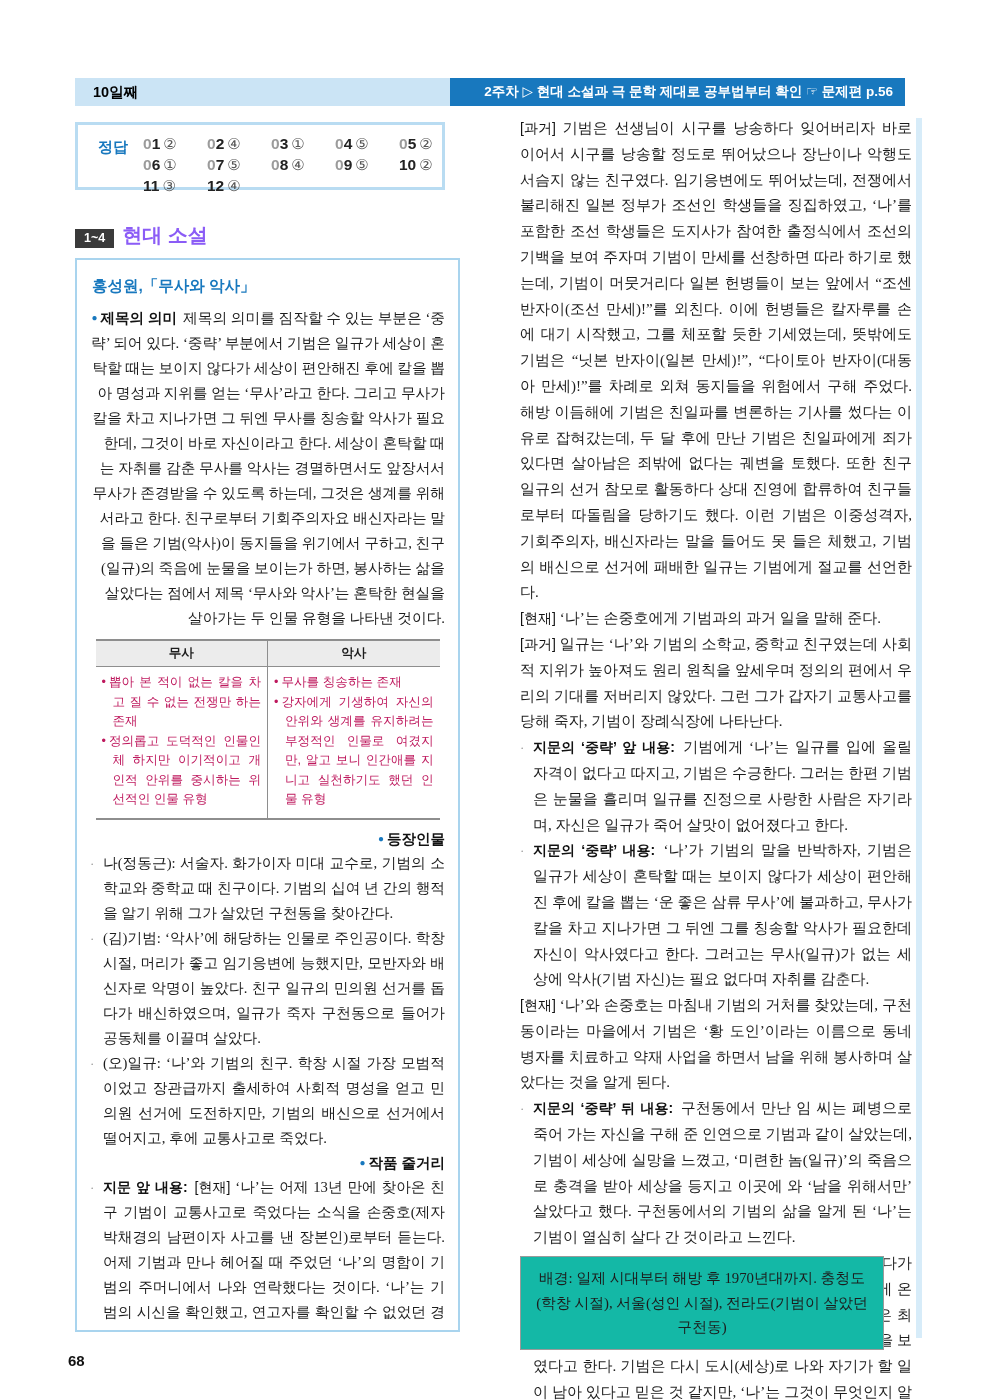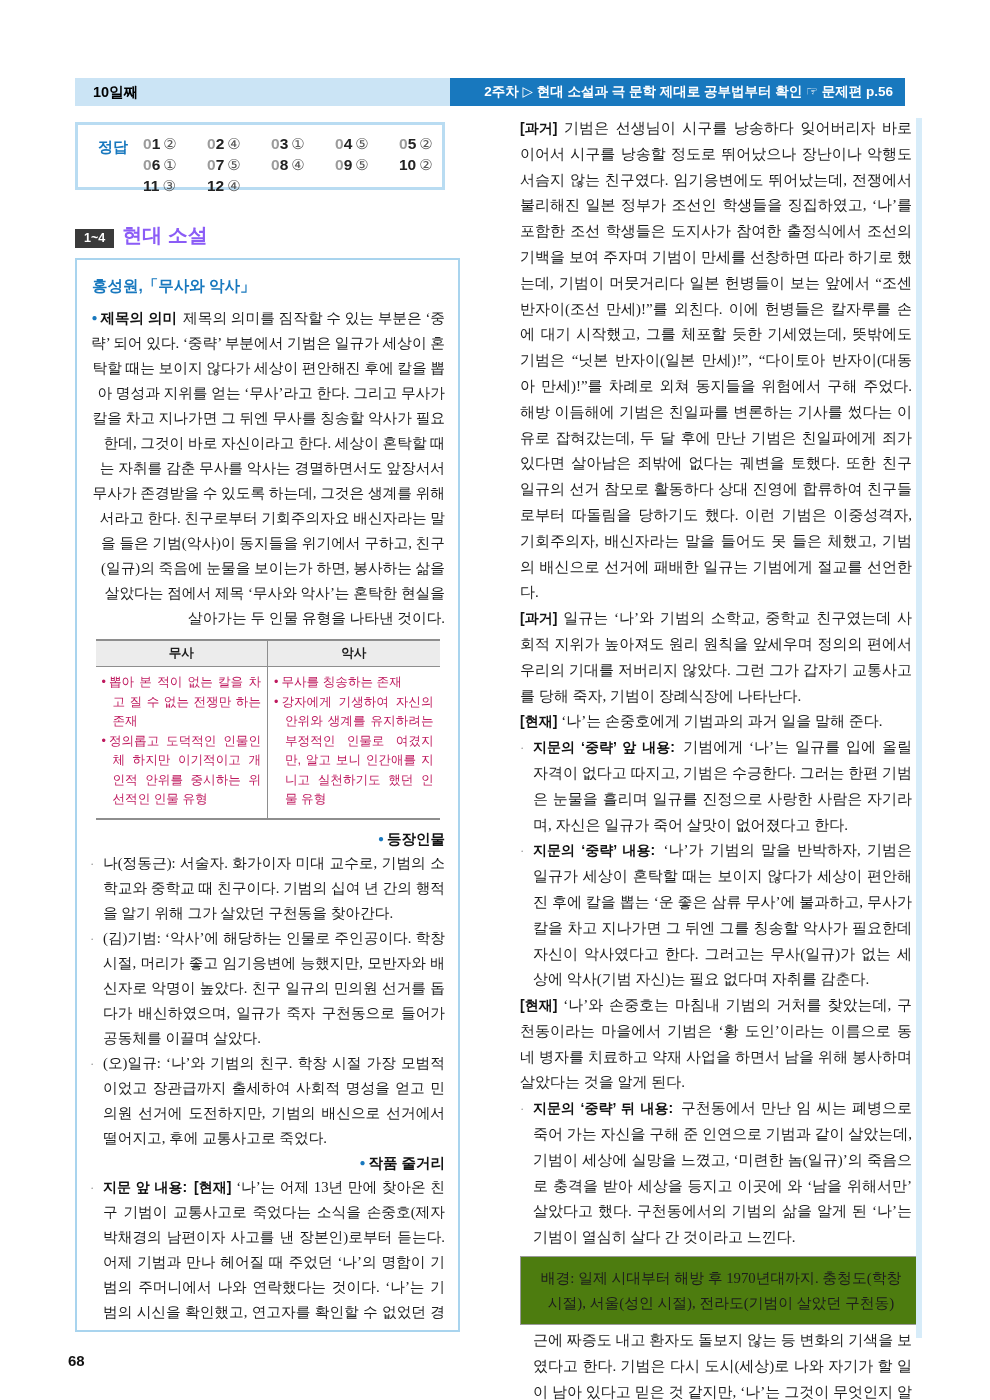--- a/index.html
+++ b/index.html
@@ -87,33 +87,33 @@
   .vs-table th + th, .vs-table td + td{border-left:1px solid #8e8e8e;}
   .vs-table ul{margin:0;padding:0;list-style:none;}
   .vs-table li{
     padding-left:11px;text-indent:-11px;line-height:19.5px;text-align:justify;color:#be185d;
   }
   .vs-table li::before{content:"•";margin-right:3px;}
   
   .hang{display:flex;font-size:14.7px;line-height:25px;}
   .hang .dot{width:13px;flex:none;color:#9a9a9a;font-size:13px;}
   .hang .txt{flex:1;text-align:justify;}
-  .btag{font-family:"Liberation Sans","DejaVu Sans",sans-serif;font-weight:bold;font-size:14px;color:#111;}
+  .btag{font-family:"Liberation Sans","DejaVu Sans",sans-serif;font-weight:normal;font-size:14px;color:#111;}
   .blead{font-family:"Liberation Sans","DejaVu Sans",sans-serif;font-weight:bold;font-size:14px;color:#111;margin-right:2px;}
   
   .right-col{
     position:absolute;left:520px;top:116px;width:392px;
     font-size:15px;line-height:25.8px;
   }
   .right-col p{margin:0;text-align:justify;}
   
   .bg-box{
-    position:absolute;left:520px;top:1256px;width:402px;box-sizing:border-box;
+    position:absolute;left:520px;top:1256px;width:364px;box-sizing:border-box;
     border:1.5px solid #9a9a9a;padding:9px 14px;text-align:center;
-    font-size:14.8px;line-height:24.5px;background:#4d7c0f;
+    font-size:14.8px;line-height:24.5px;background:#14b8a6;
   }
   
   .right-strip{
     position:absolute;left:916px;top:118px;width:6px;height:1220px;background:#d7ecf9;
   }
   .page-num{
     position:absolute;left:68px;top:1352px;font-weight:bold;font-size:15px;
     font-family:"Liberation Sans","DejaVu Sans",sans-serif;color:#111;
   }
 </style>
@@ -195,22 +195,22 @@
   <div id="plot">
       <div class="hang">
         <span class="dot">·</span>
         <div class="txt"><span class="blead">지문 앞 내용: </span><span class="btag">[현재] </span>‘나’는 어제 13년 만에 찾아온 친구 기범이 교통사고로 죽었다는 소식을 손중호(제자 박채경의 남편이자 사고를 낸 장본인)로부터 듣는다. 어제 기범과 만나 헤어질 때 주었던 ‘나’의 명함이 기범의 주머니에서 나와 연락했다는 것이다. ‘나’는 기범의 시신을 확인했고, 연고자를 확인할 수 없었던 경찰이 기범의 시신을 가매장(시체를 임시로 묻음)하는 것을 도와주었고, 연고자가 나타날 때까지 그의 소지품들을 보관하기로 한다. 그런데 손중호가 도의적으로 가만히 있을 수 없다며, 기범의 친인척을 찾도록 도와 달라고 하여 손중호와 함께 기범이 살던 곳을 찾아 나선다.</div>
       </div>
     </div>
 </div>
 
 <div class="right-col" id="right-col">
     <p><span class="btag">[과거] </span>기범은 선생님이 시구를 낭송하다 잊어버리자 바로 이어서 시구를 낭송할 정도로 뛰어났으나 장난이나 악행도 서슴지 않는 친구였다. 임기응변에도 뛰어났는데, 전쟁에서 불리해진 일본 정부가 조선인 학생들을 징집하였고, ‘나’를 포함한 조선 학생들은 도지사가 참여한 출정식에서 조선의 기백을 보여 주자며 기범이 만세를 선창하면 따라 하기로 했는데, 기범이 머뭇거리다 일본 헌병들이 보는 앞에서 “조센 반자이(조선 만세)!”를 외친다. 이에 헌병들은 칼자루를 손에 대기 시작했고, 그를 체포할 듯한 기세였는데, 뜻밖에도 기범은 “닛본 반자이(일본 만세)!”, “다이토아 반자이(대동아 만세)!”를 차례로 외쳐 동지들을 위험에서 구해 주었다. 해방 이듬해에 기범은 친일파를 변론하는 기사를 썼다는 이유로 잡혀갔는데, 두 달 후에 만난 기범은 친일파에게 죄가 있다면 살아남은 죄밖에 없다는 궤변을 토했다. 또한 친구 일규의 선거 참모로 활동하다 상대 진영에 합류하여 친구들로부터 따돌림을 당하기도 했다. 이런 기범은 이중성격자, 기회주의자, 배신자라는 말을 들어도 못 들은 체했고, 기범의 배신으로 선거에 패배한 일규는 기범에게 절교를 선언한다.</p>
+    <p><span class="btag">[현재] </span>‘나’는 손중호에게 기범과의 과거 일을 말해 준다.</p>
     <p><span class="btag">[과거] </span>일규는 ‘나’와 기범의 소학교, 중학교 친구였는데 사회적 지위가 높아져도 원리 원칙을 앞세우며 정의의 편에서 우리의 기대를 저버리지 않았다. 그런 그가 갑자기 교통사고를 당해 죽자, 기범이 장례식장에 나타난다.</p>
-    <p><span class="btag">[현재] </span>‘나’는 손중호에게 기범과의 과거 일을 말해 준다.</p>
     <div class="hang">
       <span class="dot">·</span>
       <div class="txt" style="font-size: 15px; line-height: 25.8px;"><span class="blead">지문의 ‘중략’ 앞 내용: </span>기범에게 ‘나’는 일규를 입에 올릴 자격이 없다고 따지고, 기범은 수긍한다. 그러는 한편 기범은 눈물을 흘리며 일규를 진정으로 사랑한 사람은 자기라며, 자신은 일규가 죽어 살맛이 없어졌다고 한다.</div>
     </div>
     <div class="hang">
       <span class="dot">·</span>
       <div class="txt" style="font-size: 15px; line-height: 25.8px;"><span class="blead">지문의 ‘중략’ 내용: </span>‘나’가 기범의 말을 반박하자, 기범은 일규가 세상이 혼탁할 때는 보이지 않다가 세상이 편안해진 후에 칼을 뽑는 ‘운 좋은 삼류 무사’에 불과하고, 무사가 칼을 차고 지나가면 그 뒤엔 그를 칭송할 악사가 필요한데 자신이 악사였다고 한다. 그러고는 무사(일규)가 없는 세상에 악사(기범 자신)는 필요 없다며 자취를 감춘다.</div>
     </div>
     <p><span class="btag">[현재] </span>‘나’와 손중호는 마침내 기범의 거처를 찾았는데, 구천동이라는 마을에서 기범은 ‘황 도인’이라는 이름으로 동네 병자를 치료하고 약재 사업을 하면서 남을 위해 봉사하며 살았다는 것을 알게 된다.</p>
     <div class="hang">

